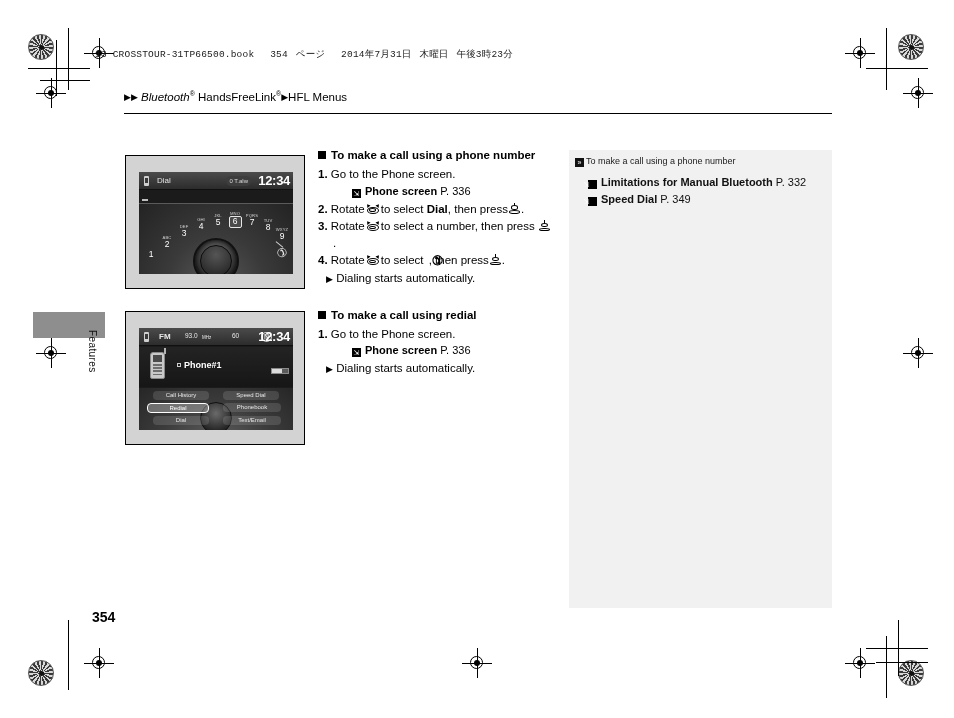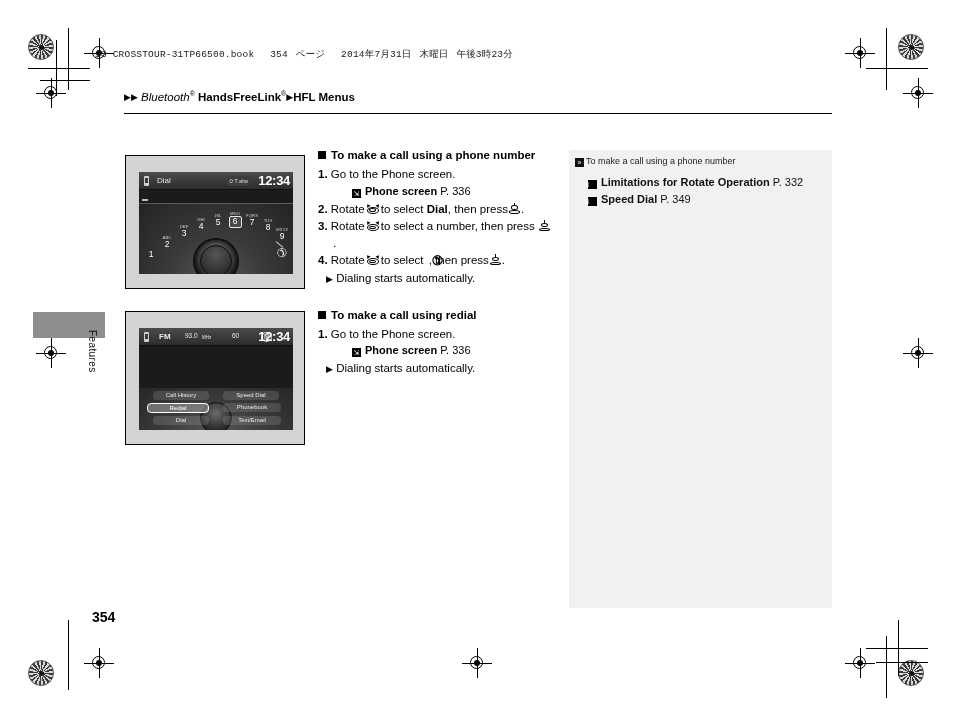--- a/index.html
+++ b/index.html
@@ -58,21 +58,21 @@
 
   .breadcrumb {
     position: absolute;
     left: 124px; top: 90px;
     font-size: 11.5px;
     white-space: nowrap;
     color: #000;
   }
   .breadcrumb .tri { font-size: 9px; position: relative; top: -1px; }
   .breadcrumb .bt { font-style: italic; font-weight: normal; }
-  .breadcrumb .bold { font-weight: bold; }
+  .breadcrumb .bold { font-weight: normal; }
   .breadcrumb sup { font-size: 7px; vertical-align: super; }
   .rule {
     position: absolute;
     left: 124px; top: 113px;
     width: 708px; height: 1.3px;
     background: #000;
   }
 
   
   .tab-block {
@@ -642,20 +642,30 @@
       <div class="statusbar">
         <div class="sb-phoneicon"></div>
         <div class="sb-text" style="left:20px; font-weight:bold; font-size:8px;">FM</div>
         <div class="sb-text" style="left:46px; font-size:6.5px;">93.0</div>
         <div class="sb-text" style="left:63px; font-size:4.5px; top:7px;">MHz</div>
         <div class="sb-text" style="left:93px; font-size:6.5px;">60</div>
         <div class="sb-text" style="left:122px; font-size:7px; font-weight:bold; border:1px solid #ccc; border-radius:50%; padding:0 2px; line-height:8px; top:4px;">N</div>
         <div class="sb-clock">12:34</div>
       </div>
 
+      <div class="menu-top">
+        <div class="handset">
+          <div class="hs-ant"></div>
+          <div class="hs-screen"></div>
+          <div class="hs-keys"></div>
+        </div>
+        <div class="phone-dot"></div>
+        <div class="phone-label">Phone#1</div>
+        <div class="signal-bar"><span class="bars"></span></div>
+      </div>
 
       <div class="menu-area">
         <div class="menu-knob"></div>
         <div class="mbtn" style="left:14px; top:3px; width:56px;">Call History</div>
         <div class="mbtn" style="left:84px; top:3px; width:56px;">Speed Dial</div>
         <div class="mbtn sel" style="left:8px; top:15px; width:62px;">Redial</div>
         <div class="mbtn" style="left:84px; top:15px; width:58px;">Phonebook</div>
         <div class="mbtn" style="left:14px; top:28px; width:56px;">Dial</div>
         <div class="mbtn" style="left:84px; top:28px; width:58px;">Text/Email</div>
       </div>
@@ -725,21 +735,21 @@
       </div>
     </div>
   </div>
 
   <div class="note">
     <div class="note-head">
       <span class="chev">»</span><span>To make a call using a phone number</span>
     </div>
     <div class="note-body">
       <div class="note-xref" style="margin-top:2px;">
-        <span class="rb">⇲</span><span class="t">Limitations for Rotate Operation</span>
+        <span class="rb">⇲</span><span class="t">Limitations for Manual Bluetooth</span>
         <span>P. 332</span>
       </div>
       <div class="note-xref">
         <span class="rb">⇲</span><span class="t">Speed Dial</span>
         <span>P. 349</span>
       </div>
     </div>
   </div>
 
 </div>

